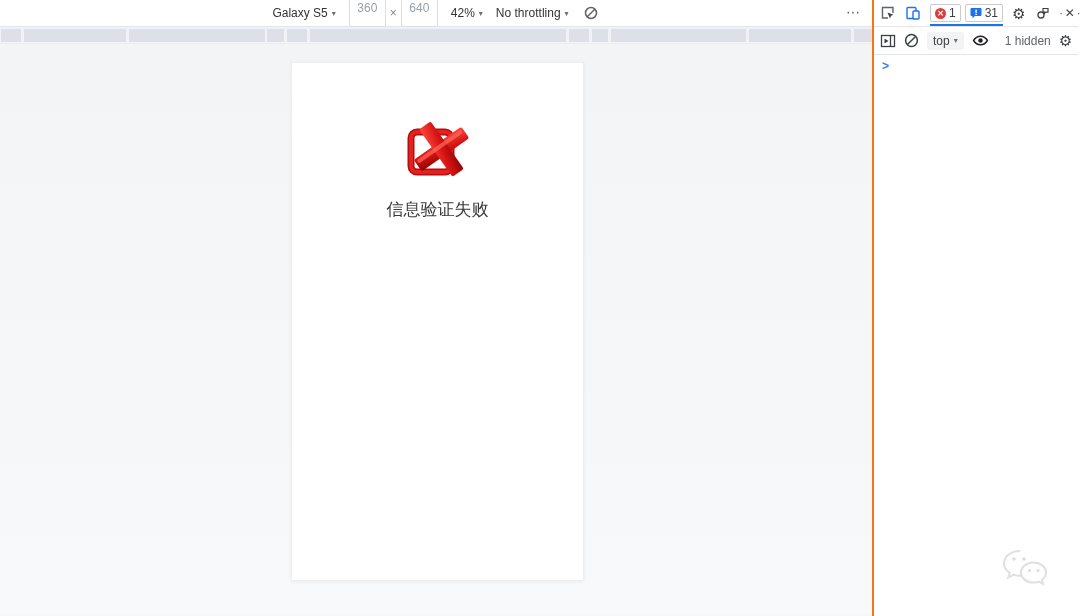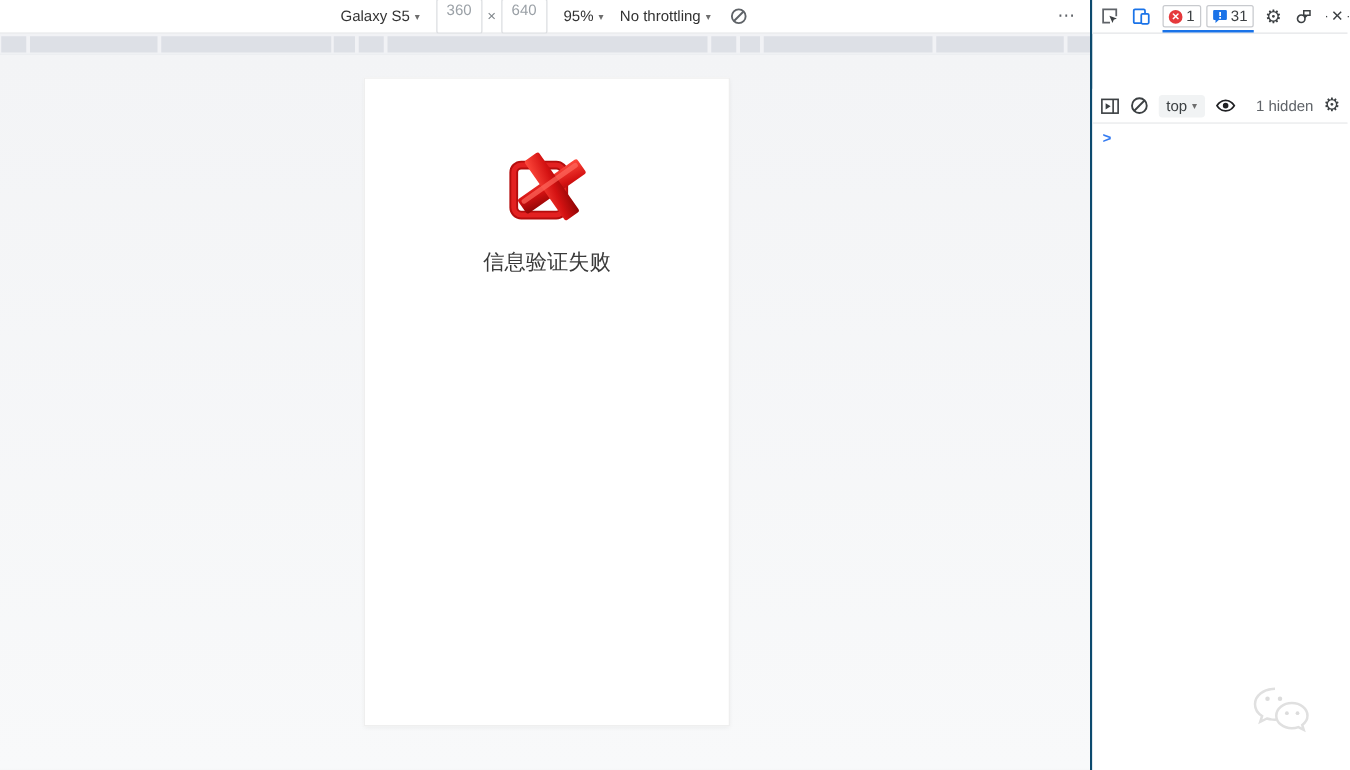--- a/index.html
+++ b/index.html
@@ -1,21 +1,21 @@
 <!DOCTYPE html>
 <html><head>
 <meta charset="utf-8">
 <style>
   * { box-sizing: border-box; margin: 0; padding: 0; }
   html,body { width:1080px; height:616px; overflow:hidden;
     font-family:"Liberation Sans", sans-serif; background:#fff; }
   .root { position:relative; width:1080px; height:616px; display:flex; }
 
   
-  .left-pane { position:relative; width:874px; height:616px; border-right:2px solid #0c4a6e; background:#f6f7f8; }
+  .left-pane { position:relative; width:874px; height:616px; border-right:2px solid #f97316; background:#f6f7f8; }
   .device-toolbar { position:relative; height:27px; background:#fff; border-bottom:1px solid #e3e5e8;
     display:flex; align-items:center; justify-content:center; gap:13px; font-size:12px; color:#333; }
   .dt-item { display:flex; align-items:center; gap:4px; cursor:default; }
   .caret { font-size:8px; color:#6e6e6e; }
   .size-input { width:37px; height:28px; border:1px solid #dcdee1; border-radius:2px;
     text-align:center; color:#9aa0a6; font-size:12px; line-height:16px; background:#fff; }
   .times { color:#80868b; }
   .block-icon svg { display:block; }
   .more-dots { position:absolute; right:10px; top:4px; color:#5f6368; font-size:14px; letter-spacing:2px; }
 
@@ -32,21 +32,21 @@
   .err-icon { margin-top:54px; }
   .card-title { margin-top:17px; font-size:17px; color:#3a3a3a; }
   .card-desc { margin-top:14px; padding:0 14px; font-size:13.5px; line-height:1.65; color:#9a9a9a; }
   .card-btn { margin-top:40px; width:105px; height:31px; border:none; border-radius:8px;
     background:#2fd077; color:#fff; font-size:14px; font-family:"Liberation Sans",sans-serif; cursor:pointer; }
 
   
   .right-pane { position:relative; width:204px; height:616px; background:#fff; display:flex; flex-direction:column; }
   .dt-row { display:flex; align-items:center; border-bottom:1px solid #e3e5e8; background:#fff; }
   .row1 { height:27px; padding:0 6px; gap:9px; }
-  .row2 { height:28px; padding:0 6px; gap:8px; font-size:12px; color:#3c4043;margin-top:44px; }
+  .row2 { height:28px; padding:0 6px; gap:8px; font-size:12px; color:#3c4043; }
   .tb-icon { display:flex; align-items:center; justify-content:center; width:18px; height:18px; cursor:pointer; }
   .tb-icon svg { display:block; }
   .gear-glyph { font-size:15px; color:#3c4043; line-height:1; cursor:pointer; }
 
   .badge-group { position:relative; display:flex; align-items:center; gap:4px; height:100%; }
   .badge-group::after { content:""; position:absolute; left:0; right:0; bottom:0; height:2px; background:#1a73e8; }
   .badge { display:flex; align-items:center; gap:3px; border:1px solid #c8cace; border-radius:2px;
     padding:1px 4px; height:18px; font-size:12px; color:#3c4043; cursor:pointer; background:#fff; }
   .err-dot { position:relative; width:11px; height:11px; border-radius:50%; background:#e5383b;
     color:#fff; font-size:8px; line-height:11px; text-align:center; font-weight:bold; }
@@ -80,21 +80,21 @@
       <div class="dt-item">
         <span>Galaxy S5</span>
         <span class="caret">▾</span>
       </div>
       <div class="dt-item">
         <span class="size-input">360</span>
         <span class="times">×</span>
         <span class="size-input">640</span>
       </div>
       <div class="dt-item">
-        <span>95%</span>
+        <span>42%</span>
         <span class="caret">▾</span>
       </div>
       <div class="dt-item">
         <span>No throttling</span>
         <span class="caret">▾</span>
       </div>
       <span class="block-icon tb-icon">
         <svg width="14" height="14" viewBox="0 0 14 14">
             <circle cx="7" cy="7" r="5.5" fill="none" stroke="#5f6368" stroke-width="1.5"></circle>
             <line x1="3.2" y1="10.8" x2="10.8" y2="3.2" stroke="#5f6368" stroke-width="1.5"></line>

